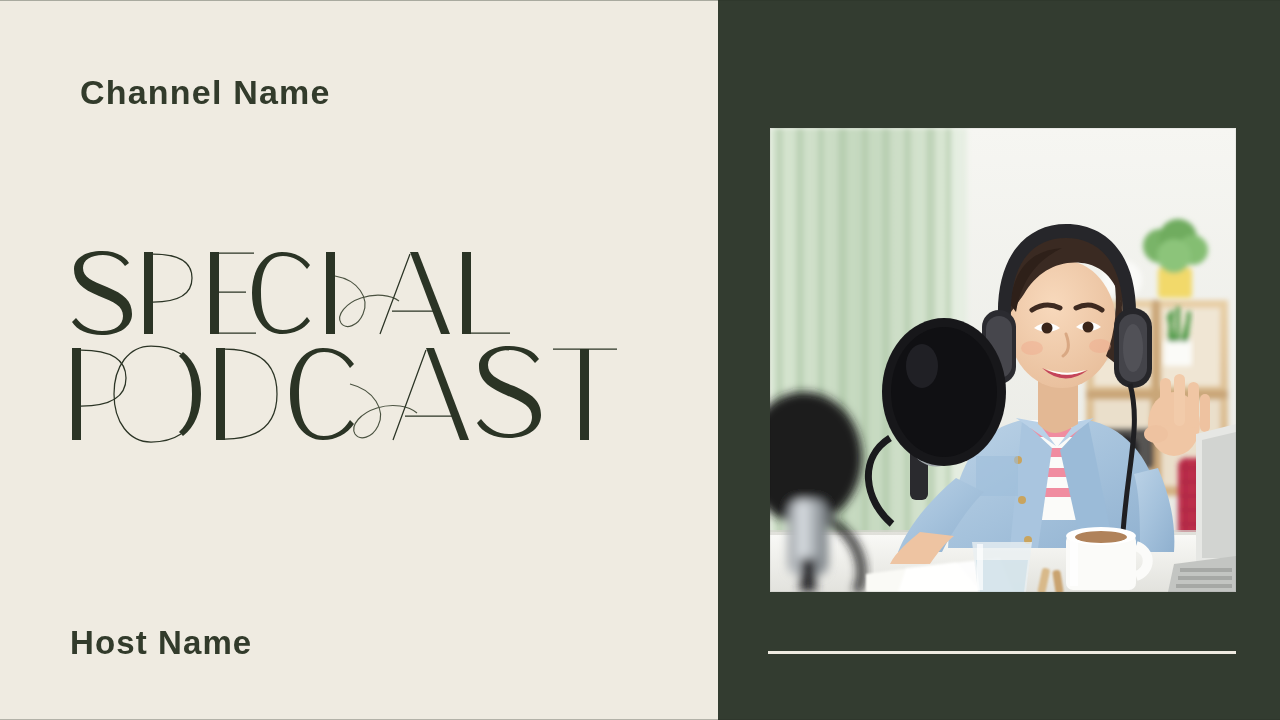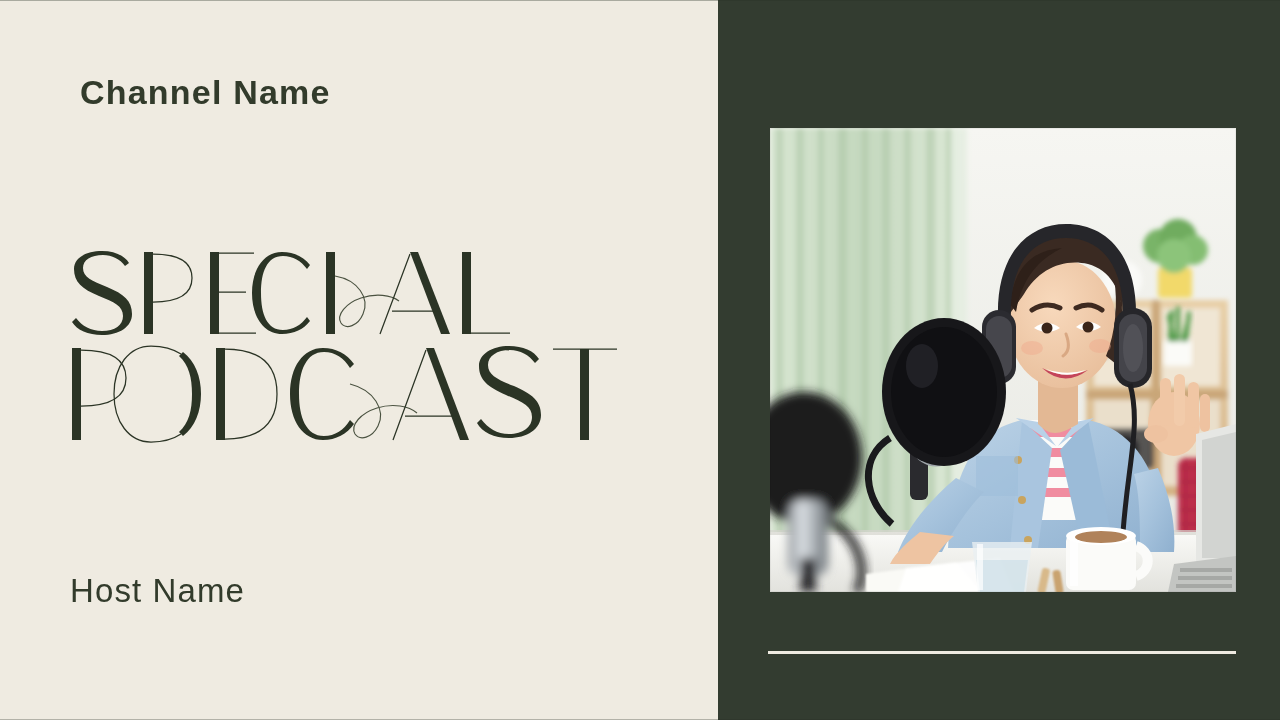--- a/index.html
+++ b/index.html
@@ -25,23 +25,23 @@
   }
   #channel-name {
     position:absolute; left:80px; top:73px;
     font-family:"Liberation Sans", sans-serif;
     font-size:34px; font-weight:600;
     letter-spacing:1.2px;
     color:#323B2B;
     white-space:nowrap;
   }
   #host-name {
-    position:absolute; left:70px; top:572px;
+    position:absolute; left:70px; top:624px;
     font-family:"Liberation Sans", sans-serif;
-    font-size:33px; font-weight:400;
+    font-size:33px; font-weight:700;
     letter-spacing:1.1px;
     color:#323B2B;
     white-space:nowrap;
   }
 
   
   #title-block {
     position:absolute; left:58px; top:246px;
     width:530px; height:200px;
   }

